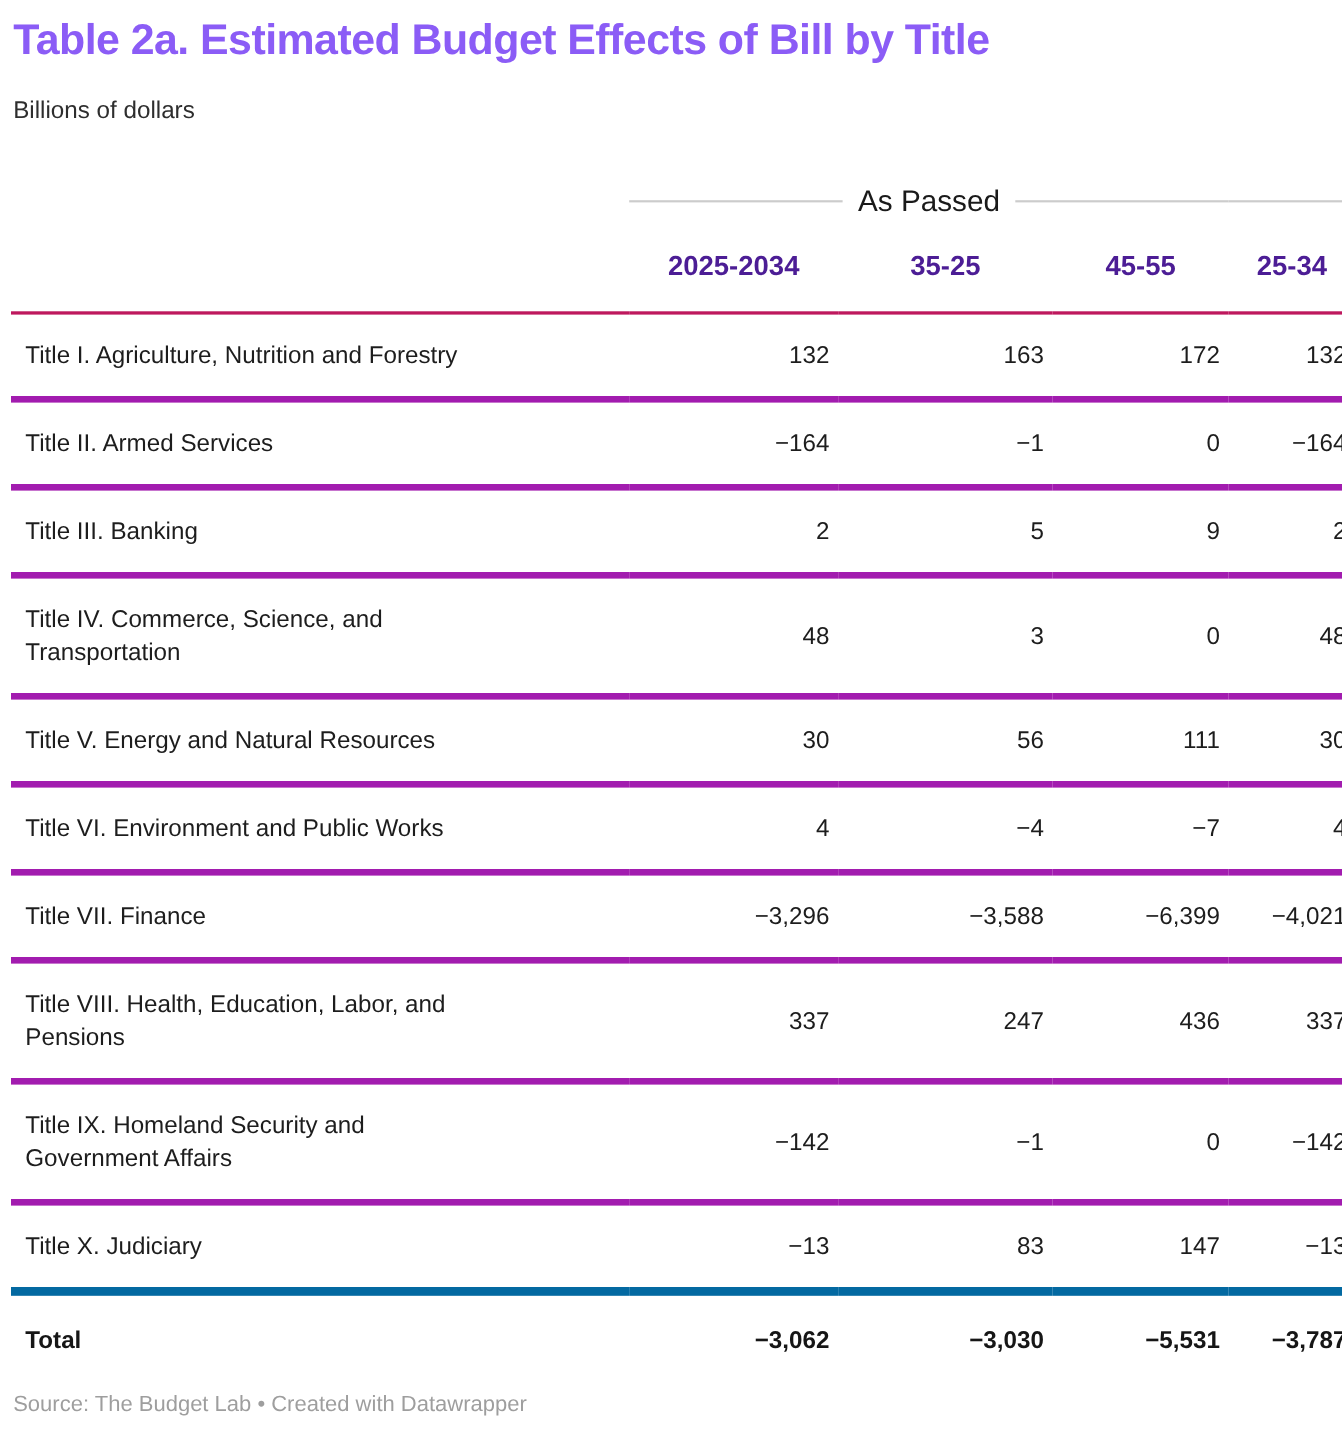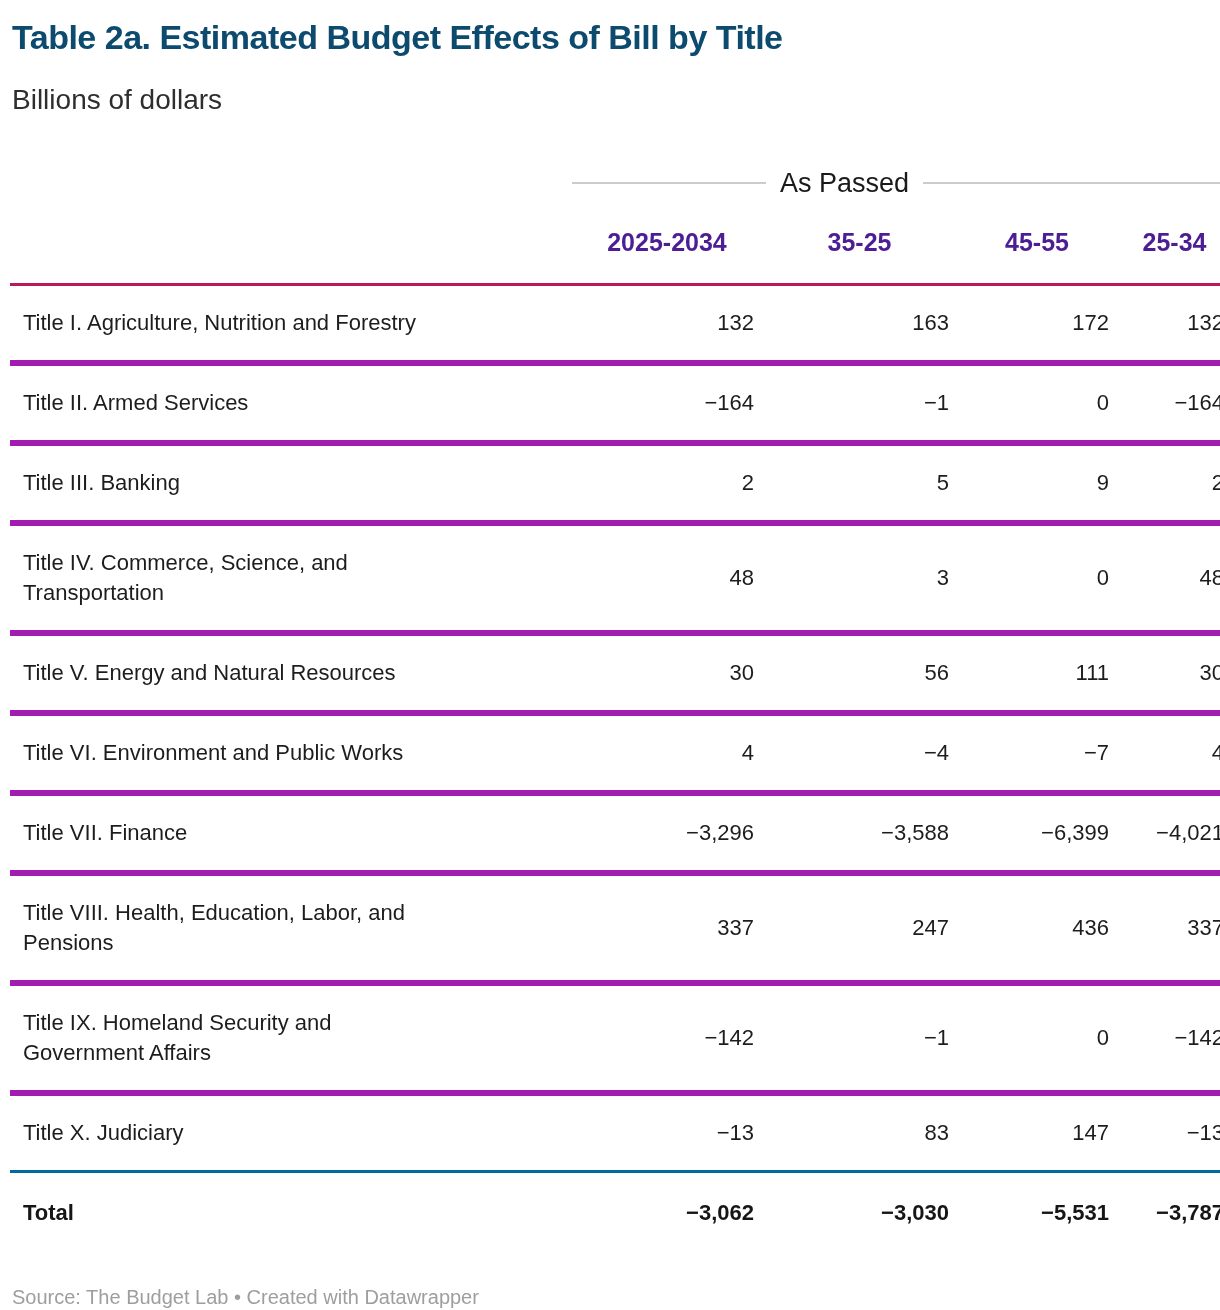--- a/index.html
+++ b/index.html
@@ -12,29 +12,29 @@
   .page {
     position: relative;
     width: 1220px;
     height: 1310px;
     background: #ffffff;
     overflow: hidden;
     padding-top: 14px;
   }
   .page-title {
     margin: 0 0 0 12px;
-    font-size: 34px;
+    font-size: 39px;
     line-height: 46px;
     font-weight: 700;
-    color: #0c4a6e;
+    color: #8b5cf6;
     letter-spacing: -0.5px;
   }
   .subtitle {
     margin: 26px 0 0 12px;
-    font-size: 28px;
+    font-size: 22px;
     line-height: 28px;
     font-weight: 400;
     color: #2e2e2e;
   }
   .table-clip {
     position: relative;
     width: 1220px;
     overflow: hidden;
     margin-top: 42px;
   }
@@ -95,31 +95,31 @@
     padding-left: 2px;
     white-space: normal;
   }
   tbody td.row-label span {
     display: block;
     max-width: 435px;
     margin-left: 11px;
   }
   tbody tr + tr td { border-top: 6px solid #a21caf; }
   tbody tr.total-row td {
-    border-top: 3px solid #0369a1;
+    border-top: 8px solid #0369a1;
     font-weight: 700;
     padding-top: 25px;
     padding-bottom: 25px;
     color: #161616;
   }
   
   .source-note {
     position: absolute;
     left: 12px;
-    bottom: 0;
+    bottom: 20px;
     font-size: 20px;
     line-height: 26px;
     color: #9e9e9e;
   }
 </style>
 </head>
 <body>
 
 <div class="page">
 

